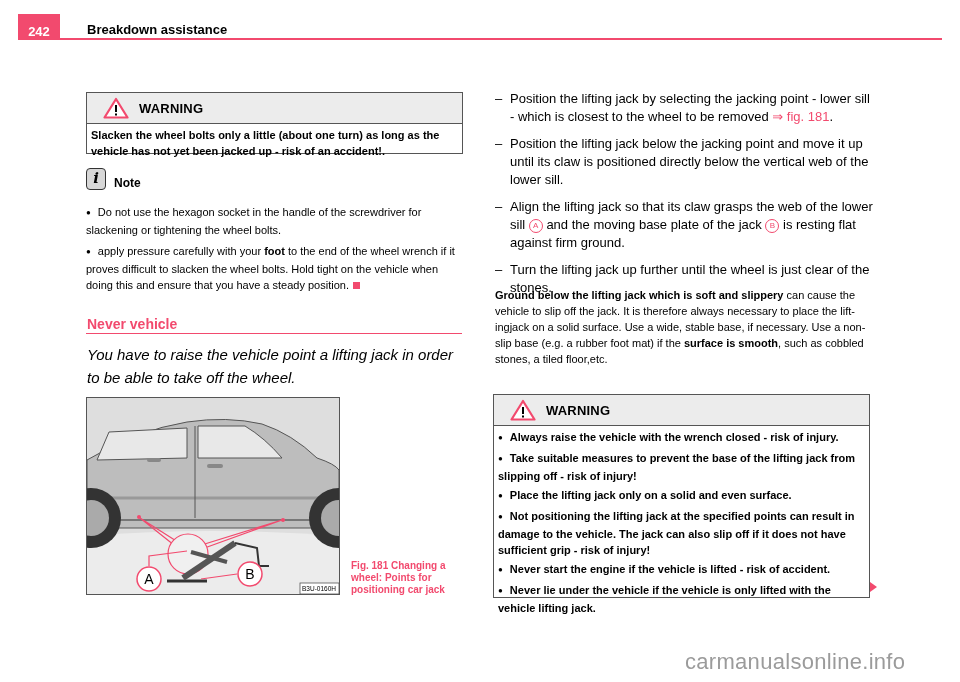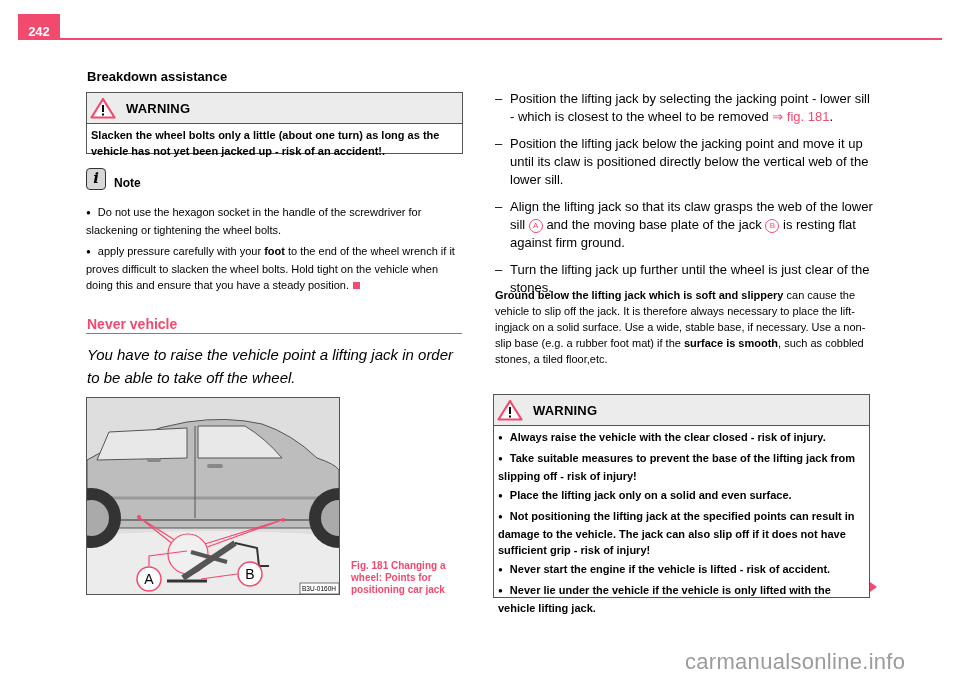--- a/index.html
+++ b/index.html
@@ -9,30 +9,30 @@
     font-family: "Liberation Sans", sans-serif;
   }
   .abs { position: absolute; }
 
   
   .page-num {
     left: 18px; top: 14px; width: 42px; height: 26px;
     background: #f24a6e; color: #fff; font-weight: bold; font-size: 13px;
     text-align: center; line-height: 36px; box-sizing: border-box;
   }
-  .header-title { left: 87px; top: 22px; font-size: 13px; font-weight: bold; margin-top: 47px; }
+  .header-title { left: 87px; top: 22px; font-size: 13px; font-weight: bold; }
   .header-rule { left: 18px; top: 38px; width: 924px; height: 2px; background: #f24a6e; }
 
   
   .warn {
     border: 1px solid #555; box-sizing: border-box; background: #fff;
   }
   .warn-head {
     background: #ececec; border-bottom: 1px solid #555;
-    height: 30px; display: flex; align-items: center; padding-left: 3px;
+    height: 30px; display: flex; align-items: center; padding-left: 16px;
   }
   .warn-head svg { width: 26px; height: 22px; margin-right: 10px; }
   .warn-head span { font-weight: bold; font-size: 13px; letter-spacing: 0.2px; }
   .warn-body { font-size: 11px; font-weight: bold; line-height: 16px; padding: 3px 5px 4px 4px; }
   .warn-body p { margin: 0 0 3px 0; }
   .bullet::before { content: "\25CF"; font-size: 8px; margin-right: 7px; position: relative; top: -1px; }
 
   
   .note-head { left: 86px; top: 168px; display: flex; align-items: flex-end; }
   .note-head .ico {
@@ -175,21 +175,21 @@
 <div class="abs warn" style="left:493px;top:394px;width:377px;height:204px;">
   <div class="warn-head">
     <svg viewBox="0 0 26 22">
       <path d="M13 2 L24.5 20.5 L1.5 20.5 Z" fill="#fff" stroke="#f24a6e" stroke-width="2.2" stroke-linejoin="round"></path>
       <rect x="12" y="8" width="2" height="7" fill="#000"></rect>
         <rect x="12" y="16.5" width="2" height="2" fill="#000"></rect>
     </svg>
     <span>WARNING</span>
   </div>
   <div class="warn-body">
-    <p class="bullet">Always raise the vehicle with the clear closed - risk of injury.</p>
+    <p class="bullet">Always raise the vehicle with the wrench closed - risk of injury.</p>
     <p class="bullet">Take suitable measures to prevent the base of the lifting jack from slipping off - risk of injury!</p>
     <p class="bullet">Place the lifting jack only on a solid and even surface.</p>
     <p class="bullet">Not positioning the lifting jack at the specified points can result in damage to the vehicle. The jack can also slip off if it does not have sufficient grip - risk of injury!</p>
     <p class="bullet">Never start the engine if the vehicle is lifted - risk of accident.</p>
     <p class="bullet">Never lie under the vehicle if the vehicle is only lifted with the vehicle lifting jack.</p>
   </div>
 </div>
 
 <div class="abs next-arrow"></div>
 

